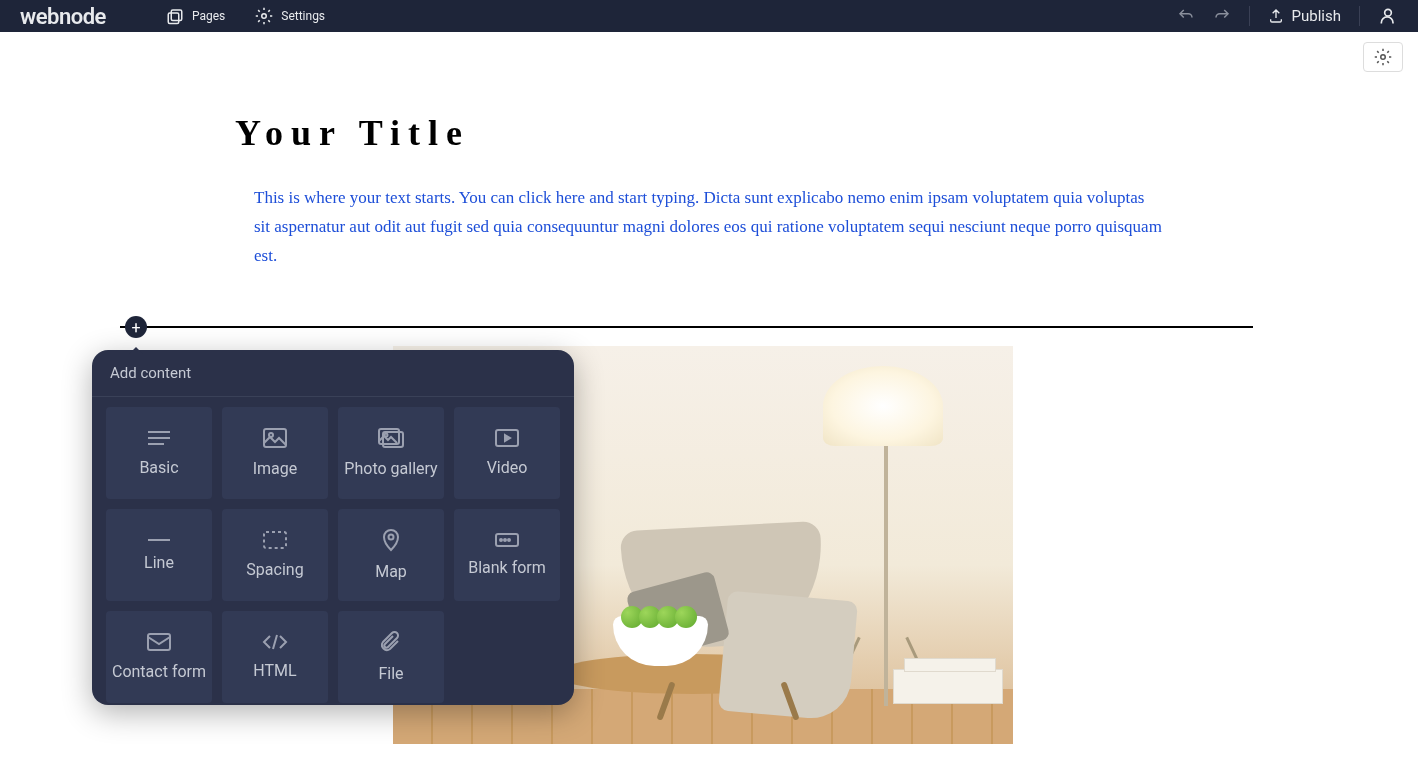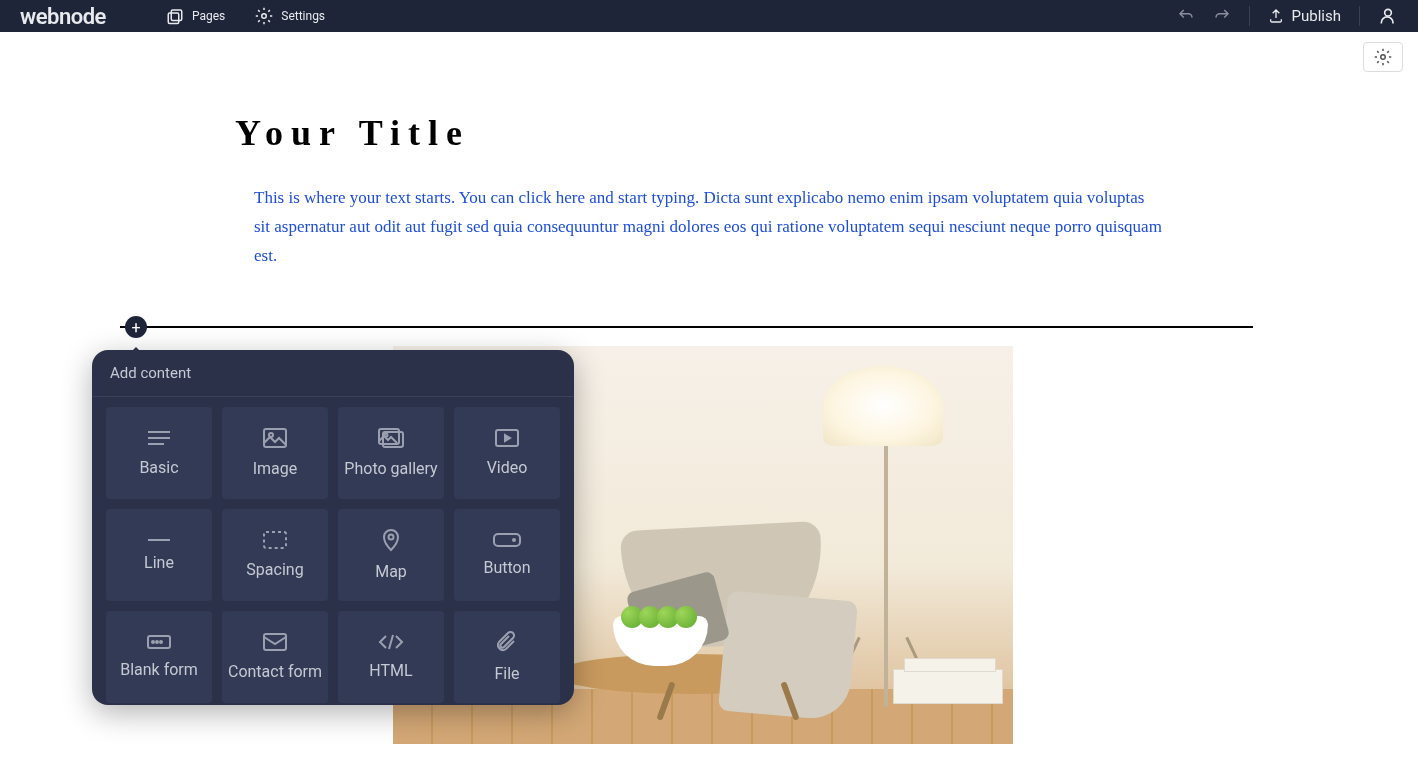--- a/index.html
+++ b/index.html
@@ -229,29 +229,20 @@
           <span class="tile-icon">
             <svg width="20" height="24" viewBox="0 0 20 24" fill="none" stroke="currentColor" stroke-width="2">
                 <path d="M10 22s7-7 7-13a7 7 0 10-14 0c0 6 7 13 7 13z"></path>
                 <circle cx="10" cy="9" r="2.5"></circle>
               </svg>
           </span>
           <span class="tile-label">Map</span>
         </div>
         <div class="tile">
           <span class="tile-icon">
-            <svg width="30" height="16" viewBox="0 0 30 16" fill="none" stroke="currentColor" stroke-width="2">
-                <rect x="2" y="2" width="26" height="12" rx="4"></rect>
-                <circle cx="22" cy="8" r="1" fill="currentColor"></circle>
-              </svg>
-          </span>
-          <span class="tile-label">Button</span>
-        </div>
-        <div class="tile">
-          <span class="tile-icon">
             <svg width="26" height="16" viewBox="0 0 26 16" fill="none" stroke="currentColor" stroke-width="2">
                 <rect x="2" y="2" width="22" height="12" rx="2"></rect>
                 <circle cx="7" cy="8" r="1" fill="currentColor"></circle>
                 <circle cx="11" cy="8" r="1" fill="currentColor"></circle>
                 <circle cx="15" cy="8" r="1" fill="currentColor"></circle>
               </svg>
           </span>
           <span class="tile-label">Blank form</span>
         </div>
         <div class="tile">

